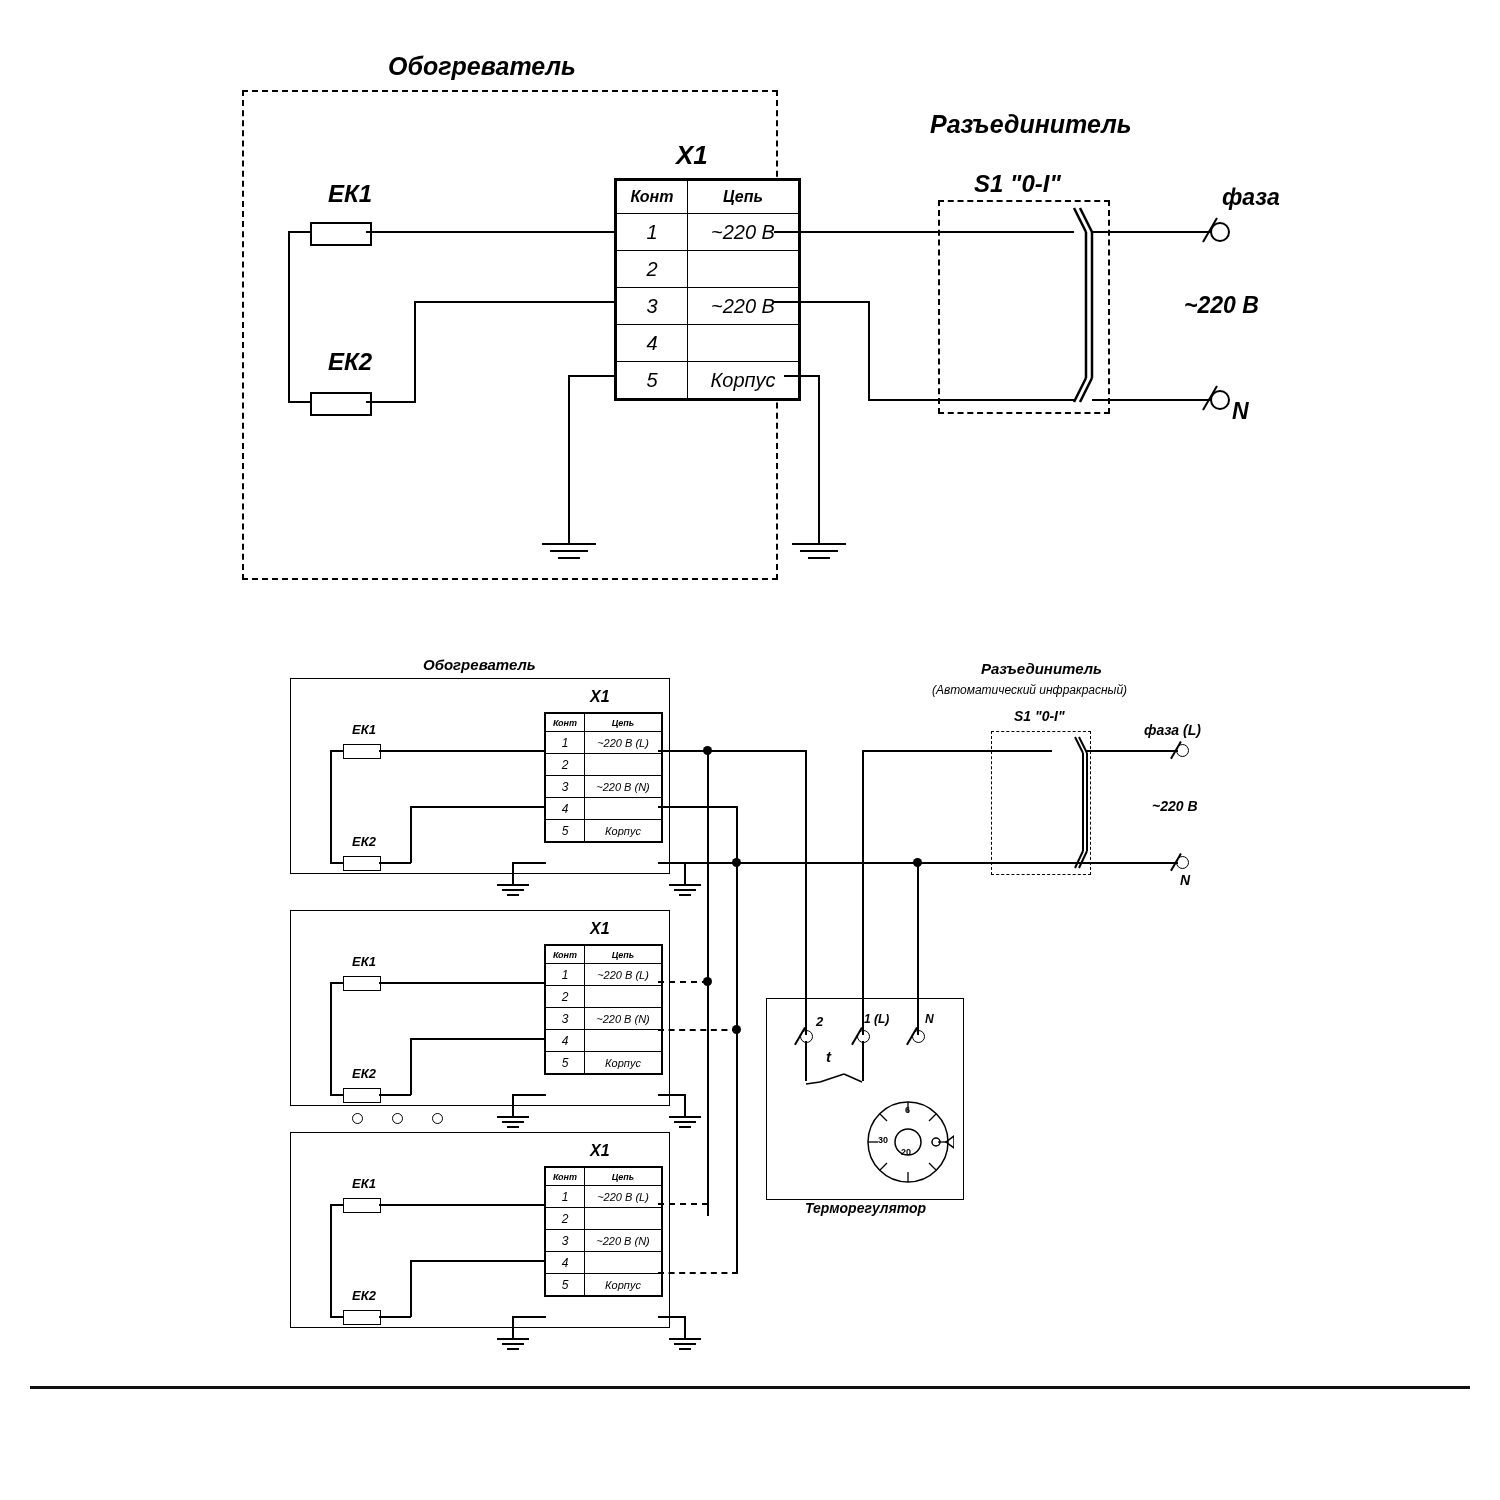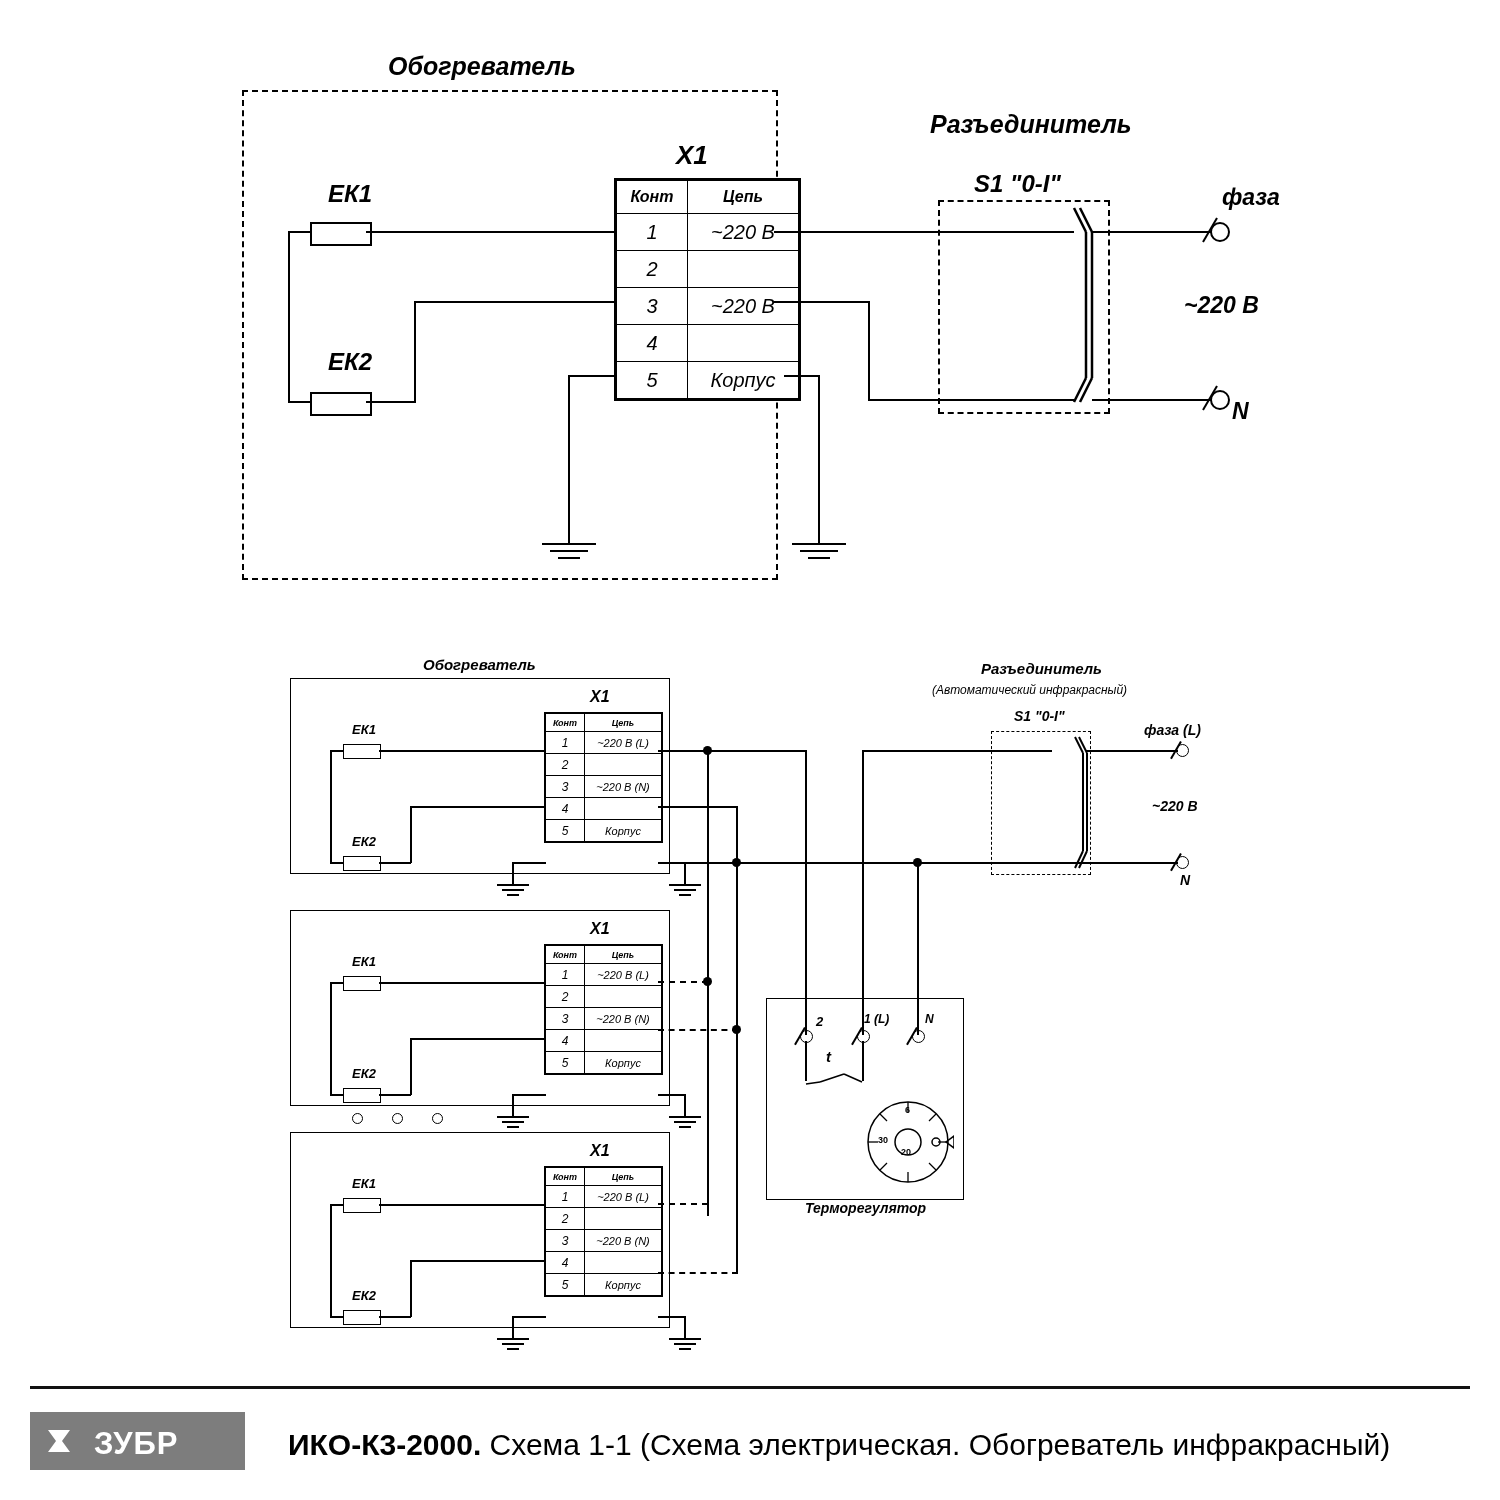--- a/index.html
+++ b/index.html
@@ -437,24 +437,14 @@
       </svg>
       <div class="lbl-n" style="left:905px;top:1105px;font-size:9px;font-weight:bold;">6</div>
       <div class="lbl-n" style="left:878px;top:1135px;font-size:9px;font-weight:bold;">30</div>
       <div class="lbl-n" style="left:901px;top:1147px;font-size:9px;font-weight:bold;">20</div>
 
       <div class="lbl" style="left:805px;top:1200px;font-size:14px;">Терморегулятор</div>
     </div>
   </div>
 
   <div class="footer-rule"></div>
-  <div class="logo">
-    <svg class="abs" style="left:14px;top:14px;" width="34" height="30">
-      <path d="M4 4 L26 4 L18 15 L26 26 L4 26 L12 15 Z" fill="#ffffff"></path>
-    </svg>
-    <div class="logo-txt" style="left:64px;top:14px;">ЗУБР</div>
-  </div>
-  <div class="footer-title" style="left:288px;top:1428px;">
-    <b>ИКО-К3-2000.</b>
-    <span>Схема 1-1 (Схема электрическая. Обогреватель инфракрасный)</span>
-  </div>
 
 </div>
 
 </body></html>

